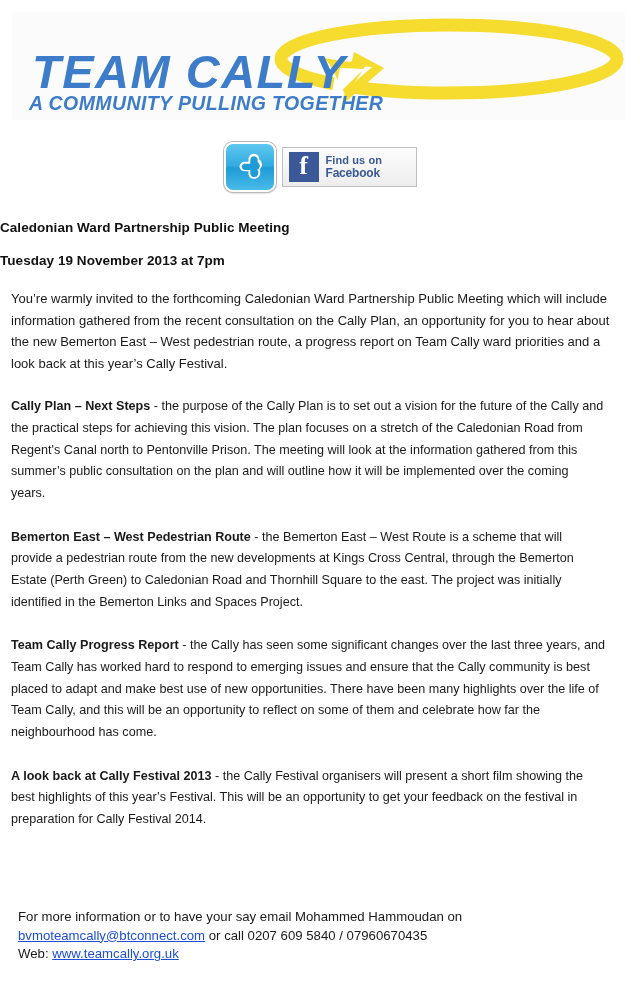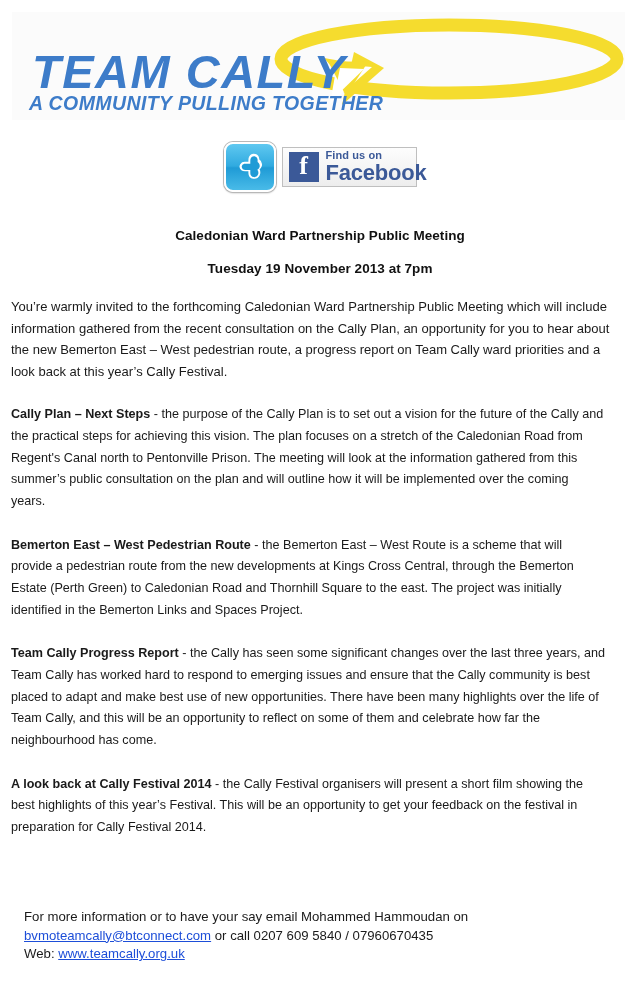--- a/index.html
+++ b/index.html
@@ -83,26 +83,25 @@
     font-size: 26px;
     line-height: 1;
   }
   .fb-words {
     display: flex;
     flex-direction: column;
     line-height: 1;
     color: #3b5998;
   }
   .fb-line1 { font-size: 11px; font-weight: bold; letter-spacing: .1px; }
-  .fb-line2 { font-size: 22px; font-weight: bold; margin-top: 1px; letter-spacing: -.2px; }
+  .fb-line2 { font-size: 12px; font-weight: bold; margin-top: 1px; letter-spacing: -.2px; }
 
   
   .headings {
-    margin-top: 36px;
-    text-align: center;
+    margin-top: 28px;
   }
   .headings .hline {
     font-size: 13.5px;
     font-weight: bold;
     color: #111111;
     margin: 0 0 18px 0;
     letter-spacing: .05px;
   }
   .headings .hline:last-child { margin-bottom: 0; }
 
@@ -118,21 +117,21 @@
   .sec {
     font-size: 12.6px;
     line-height: 1.72;
     margin: 22px 16px 0 0;
   }
   .sec b { font-weight: bold; }
 
   
   .footer {
     position: absolute;
-    left: 24px;
+    left: 18px;
     right: 18px;
     top: 908px;
     font-size: 13.2px;
     line-height: 1.42;
   }
   .footer a {
     color: #1d4ed8;
     text-decoration: underline;
   }
 </style>
@@ -191,21 +190,21 @@
 
   <p class="sec">
     <b>Bemerton East – West Pedestrian Route</b><span> - the Bemerton East – West Route is a scheme that will provide a pedestrian route from the new developments at Kings Cross Central, through the Bemerton Estate (Perth Green) to Caledonian Road and Thornhill Square to the east. The project was initially identified in the Bemerton Links and Spaces Project.</span>
   </p>
 
   <p class="sec">
     <b>Team Cally Progress Report</b><span>  - the Cally has seen some significant changes over the last three years, and Team Cally has worked hard to respond to emerging issues and ensure that the Cally community is best placed to adapt and make best use of new opportunities. There have been many highlights over the life of Team Cally, and this will be an opportunity to reflect on some of them and celebrate how far the neighbourhood has come.</span>
   </p>
 
   <p class="sec">
-    <b>A look back at Cally Festival 2014</b><span> - the Cally Festival organisers will present a short film showing the best highlights of this year’s Festival. This will be an opportunity to get your feedback on the festival in preparation for Cally Festival 2014.</span>
+    <b>A look back at Cally Festival 2013</b><span> - the Cally Festival organisers will present a short film showing the best highlights of this year’s Festival. This will be an opportunity to get your feedback on the festival in preparation for Cally Festival 2014.</span>
   </p>
 
 </div>
 
 <div class="footer">
   <div>For more information or to have your say email Mohammed Hammoudan on</div>
   <div><a href="#">bvmoteamcally@btconnect.com</a><span> or call 0207 609 5840 / 07960670435</span></div>
   <div><span>Web: </span><a href="#">www.teamcally.org.uk</a></div>
 </div>
 

